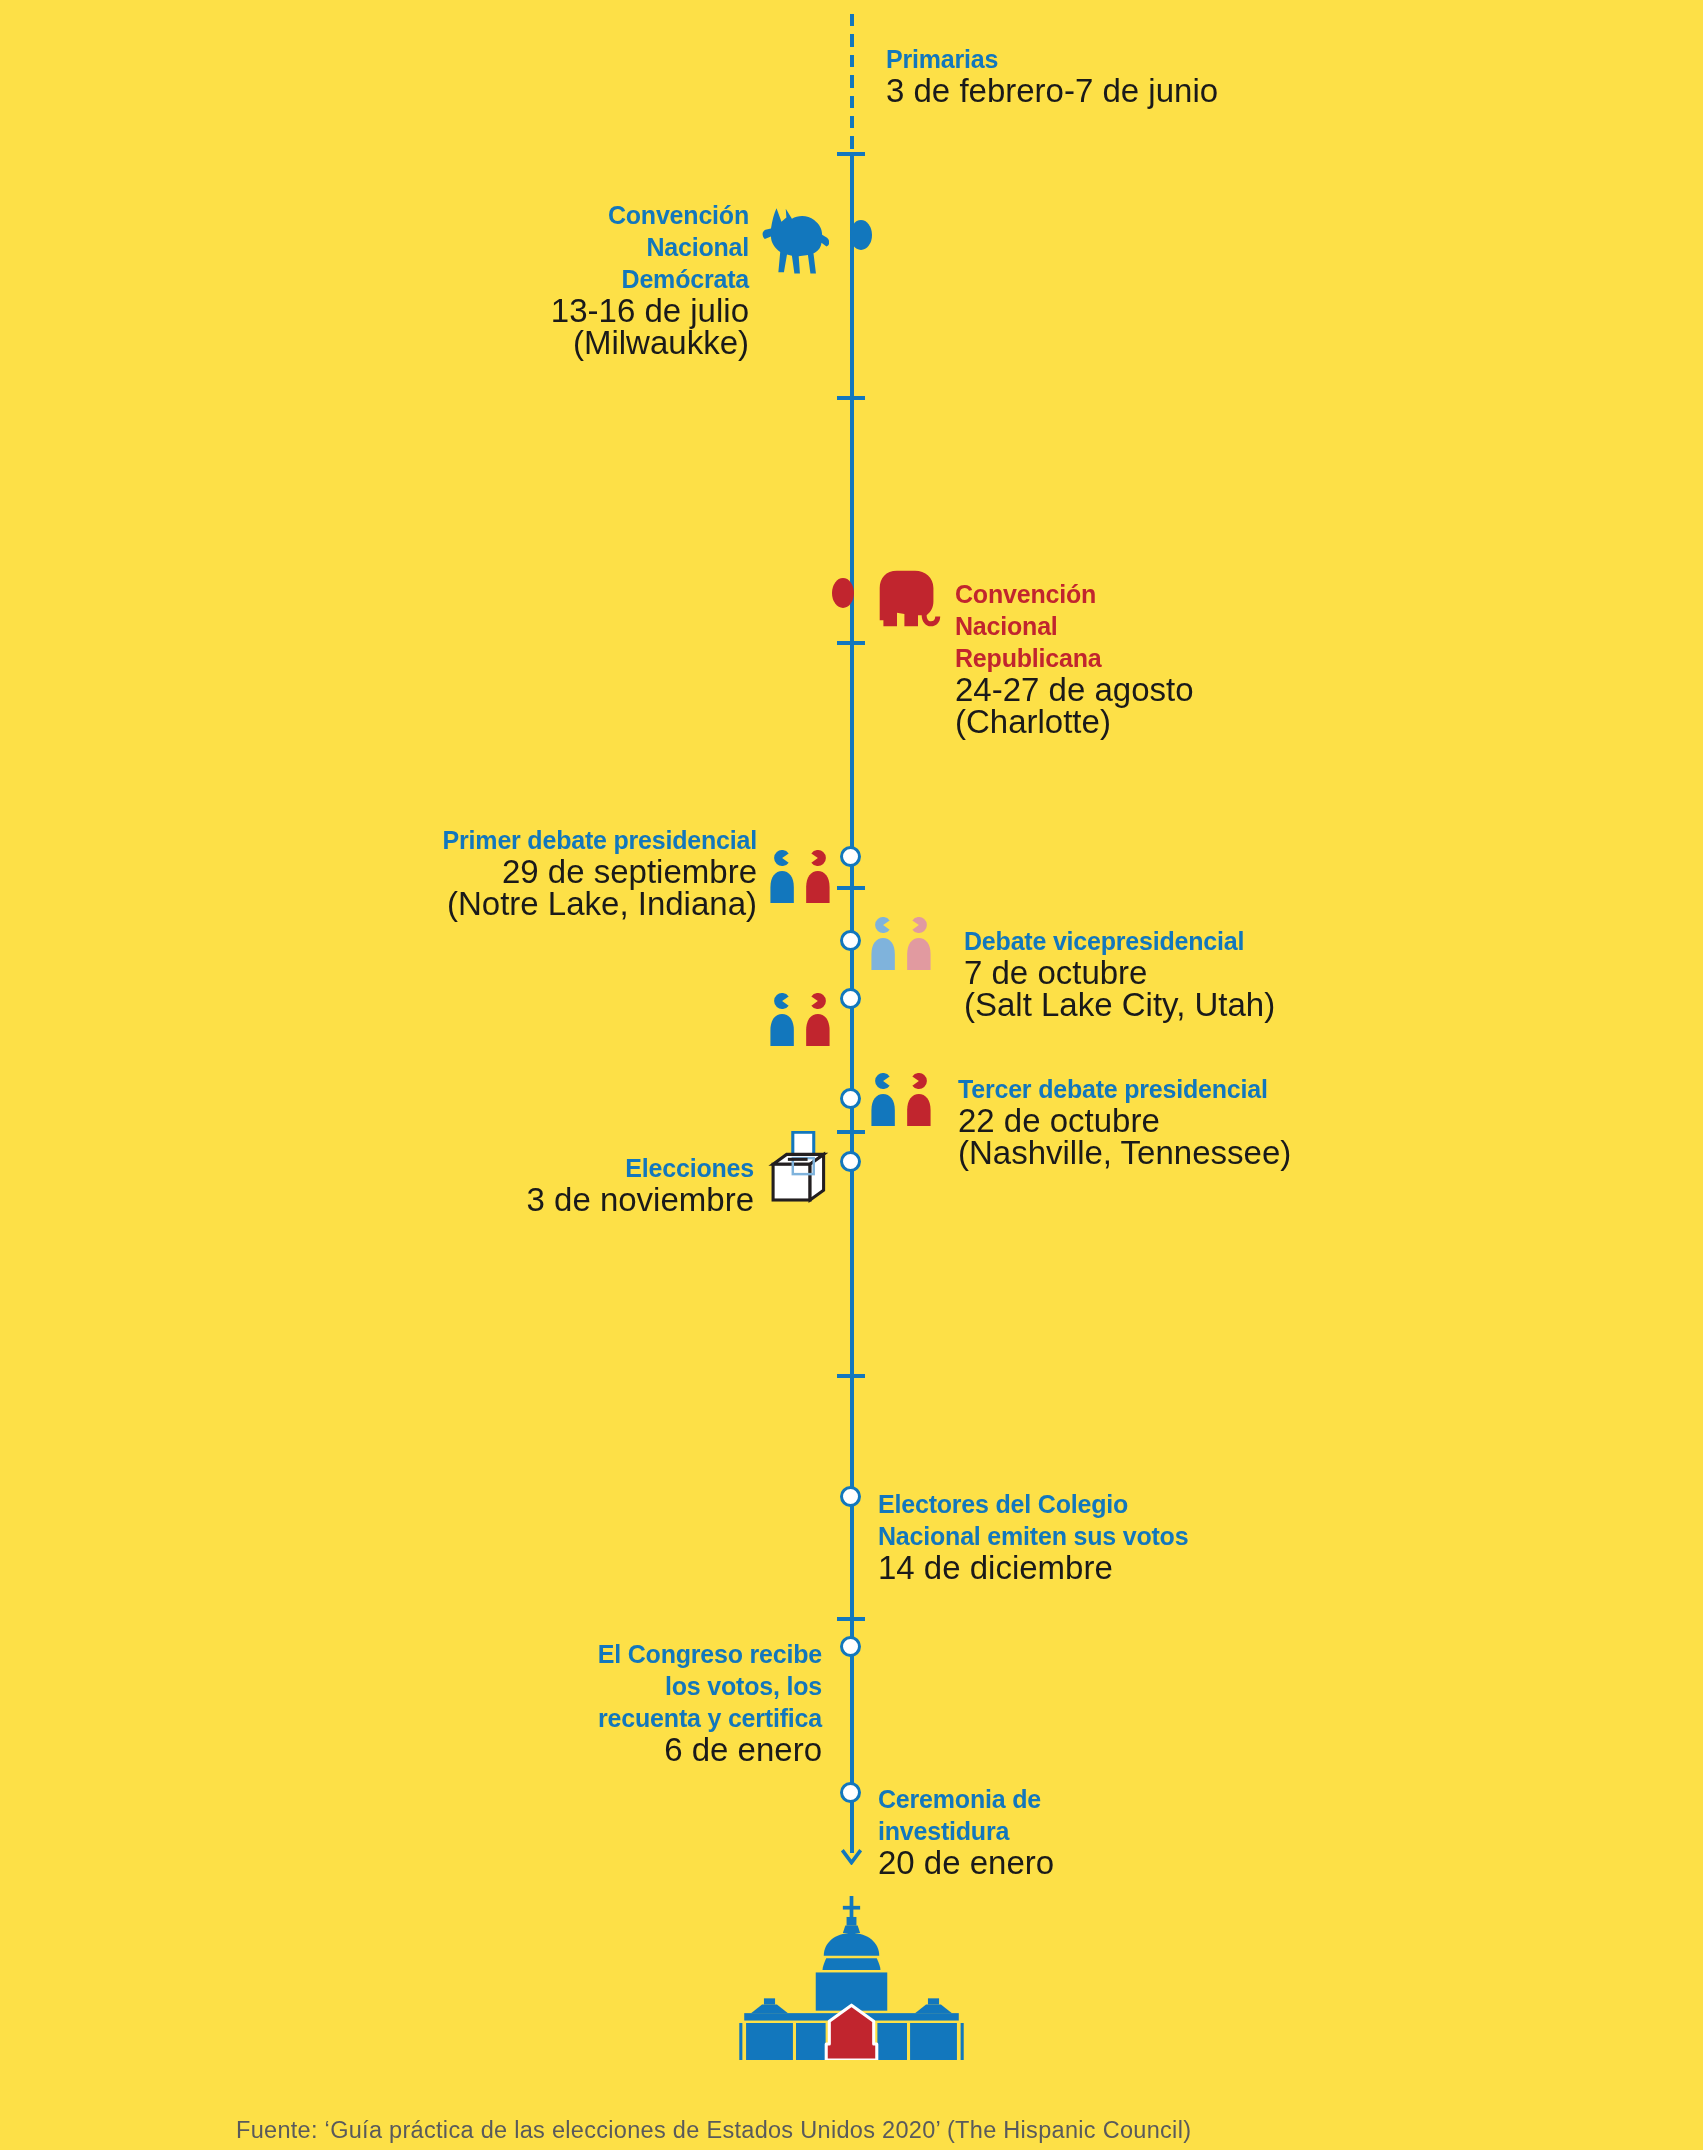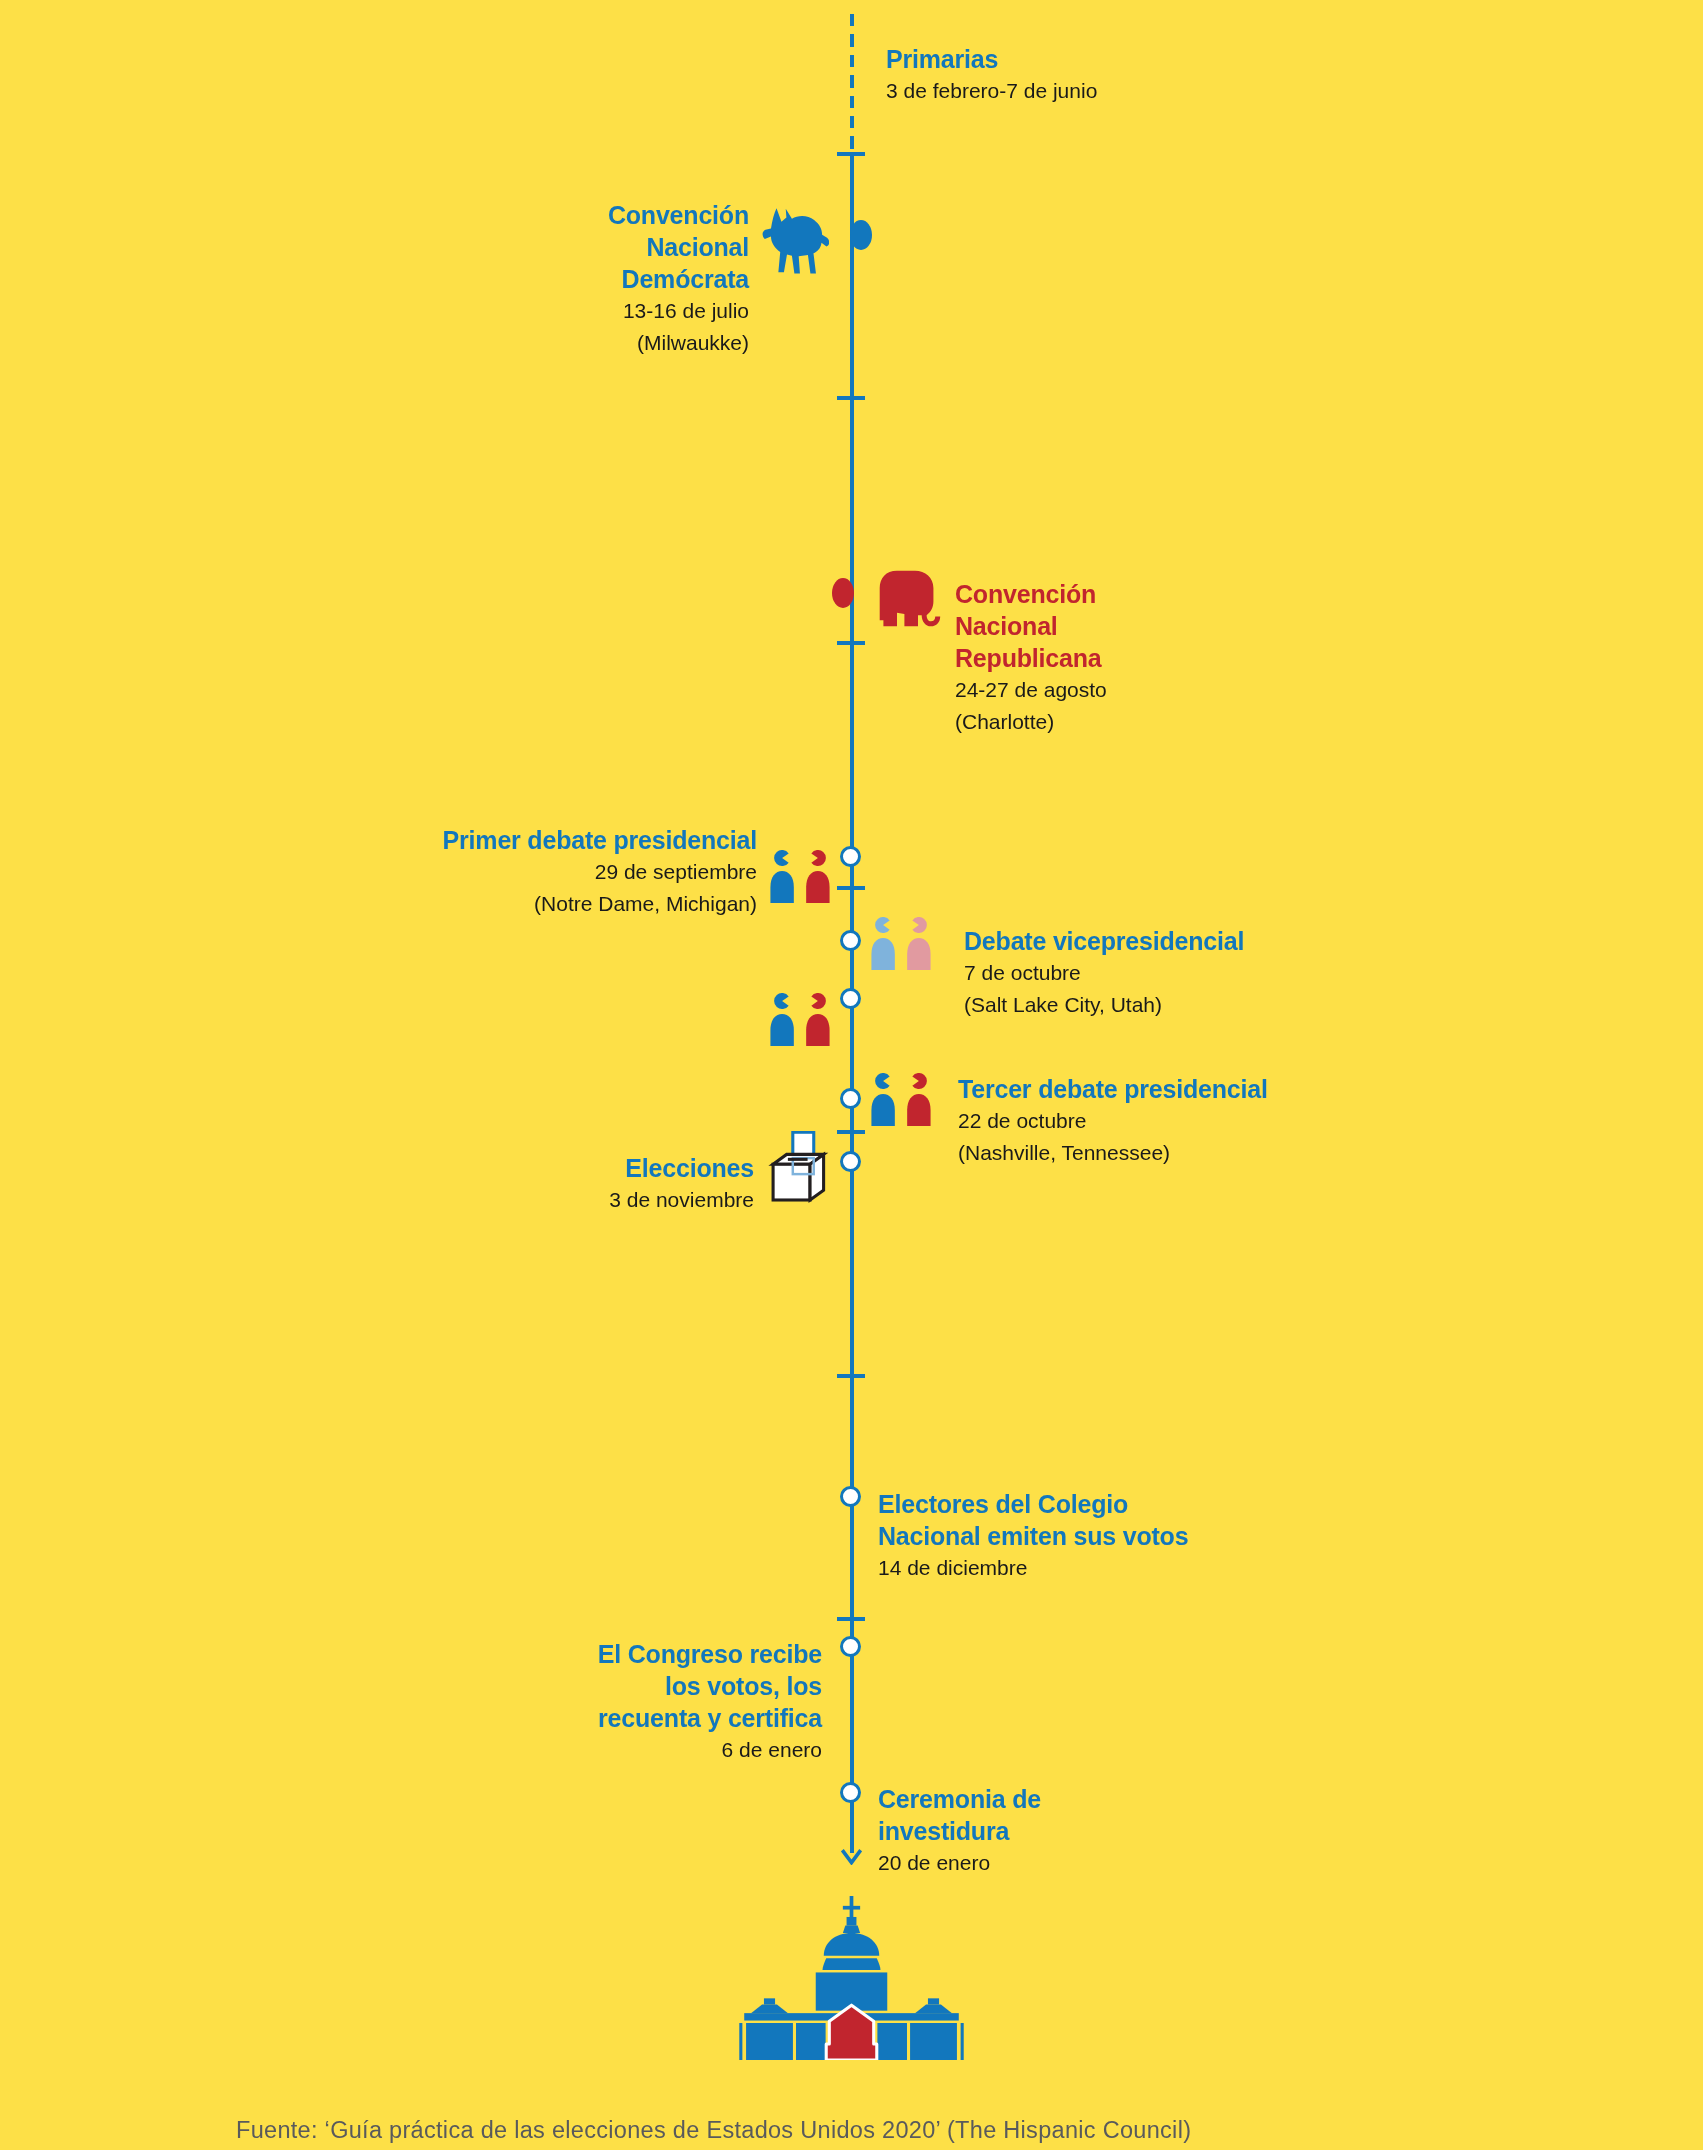--- a/index.html
+++ b/index.html
@@ -17,21 +17,21 @@
   .tick{position:absolute;left:837px;width:28.4px;height:4.3px;background:var(--blue);}
   .dot{position:absolute;width:22px;height:30px;border-radius:50%;}
   .dot.blue{background:var(--blue);left:850px;top:220px;}
   .dot.red{background:var(--red);left:832px;top:578px;}
   .circle{position:absolute;left:840px;width:15px;height:15px;border:3.7px solid var(--blue);border-radius:50%;background:#fff;}
   
   .ev{position:absolute;white-space:nowrap;}
   .ev.align-right{text-align:right;}
   .t{font-weight:700;font-size:25px;line-height:32px;color:var(--blue);letter-spacing:-0.2px;}
   .t.red{color:var(--red);}
-  .d{font-weight:400;font-size:21px;line-height:32px;color:var(--ink);}
+  .d{font-weight:400;font-size:33px;line-height:32px;color:var(--ink);}
   .footer{
     position:absolute;left:236px;top:2116px;font-size:23.5px;line-height:28.4px;
     color:var(--gray);font-weight:400;letter-spacing:0.3px;white-space:nowrap;
   }
   svg{display:block;}
 </style>
 </head>
 <body>
 
 <div id="canvas">
@@ -86,21 +86,21 @@
     <div class="d">24-27 de agosto</div>
     <div class="d">(Charlotte)</div>
   </div>
   <svg class="abs" style="left:876px;top:567px" width="71" height="68" viewBox="0 0 115 110">
     <path fill="var(--red)" d="M34 6 C16 6 6 18 6 34 L6 86 L12 86 L12 96 L34 96 L34 74 L46 76 L46 96 L68 96 L68 78 L74 78 C74 88 80 96 89 96 C98 96 104 89 104 80 L96 80 C96 85 93 88 89 88 C85 88 82 84 82 78 C89 73 93 65 93 56 L93 34 C93 17 80 6 63 6 Z"></path>
   </svg>
 
   <div class="ev align-right" style="right:947px;top:824px">
     <div class="t">Primer debate presidencial</div>
     <div class="d">29 de septiembre</div>
-    <div class="d">(Notre Dame, Michigan)</div>
+    <div class="d">(Notre Lake, Indiana)</div>
   </div>
   <svg class="abs" style="left:769px;top:850px" width="62" height="53" viewBox="0 0 100 86">
     <path fill="var(--blue)" d="M21 13 L31.6 5.5 A13 13 0 1 0 31.6 20.5 Z"></path>
     <path fill="var(--blue)" d="M2 86 L2 60 C2 44 10 34 21 34 C32 34 40 44 40 60 L40 86 Z"></path>
     <path fill="var(--red)" d="M79 13 L68.4 5.5 A13 13 0 1 1 68.4 20.5 Z"></path>
     <path fill="var(--red)" d="M60 86 L60 60 C60 44 68 34 79 34 C90 34 98 44 98 60 L98 86 Z"></path>
   </svg>
 
   <div class="ev" style="left:964px;top:925px">
     <div class="t">Debate vicepresidencial</div>

